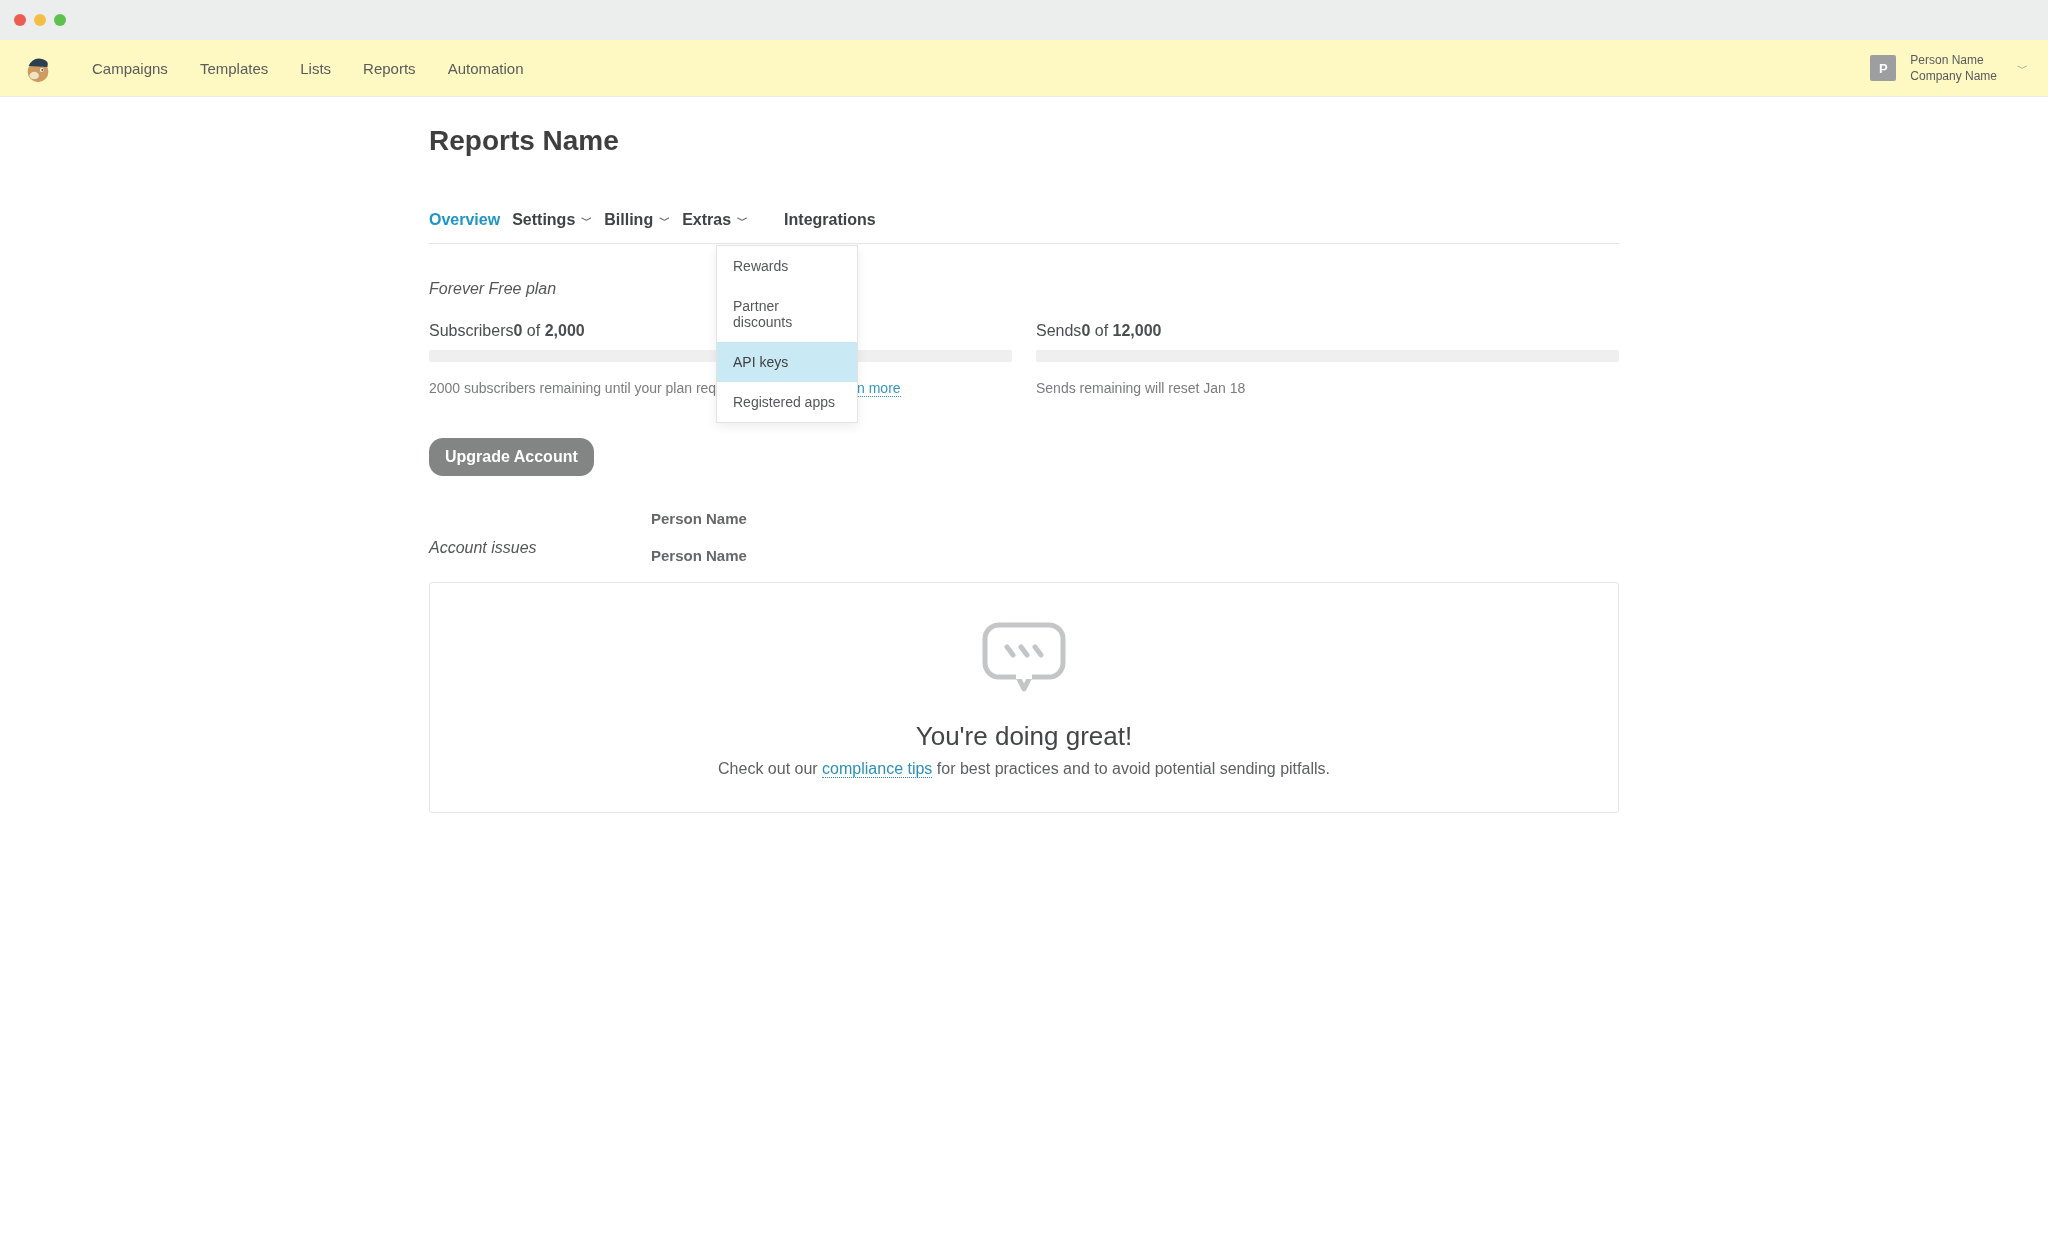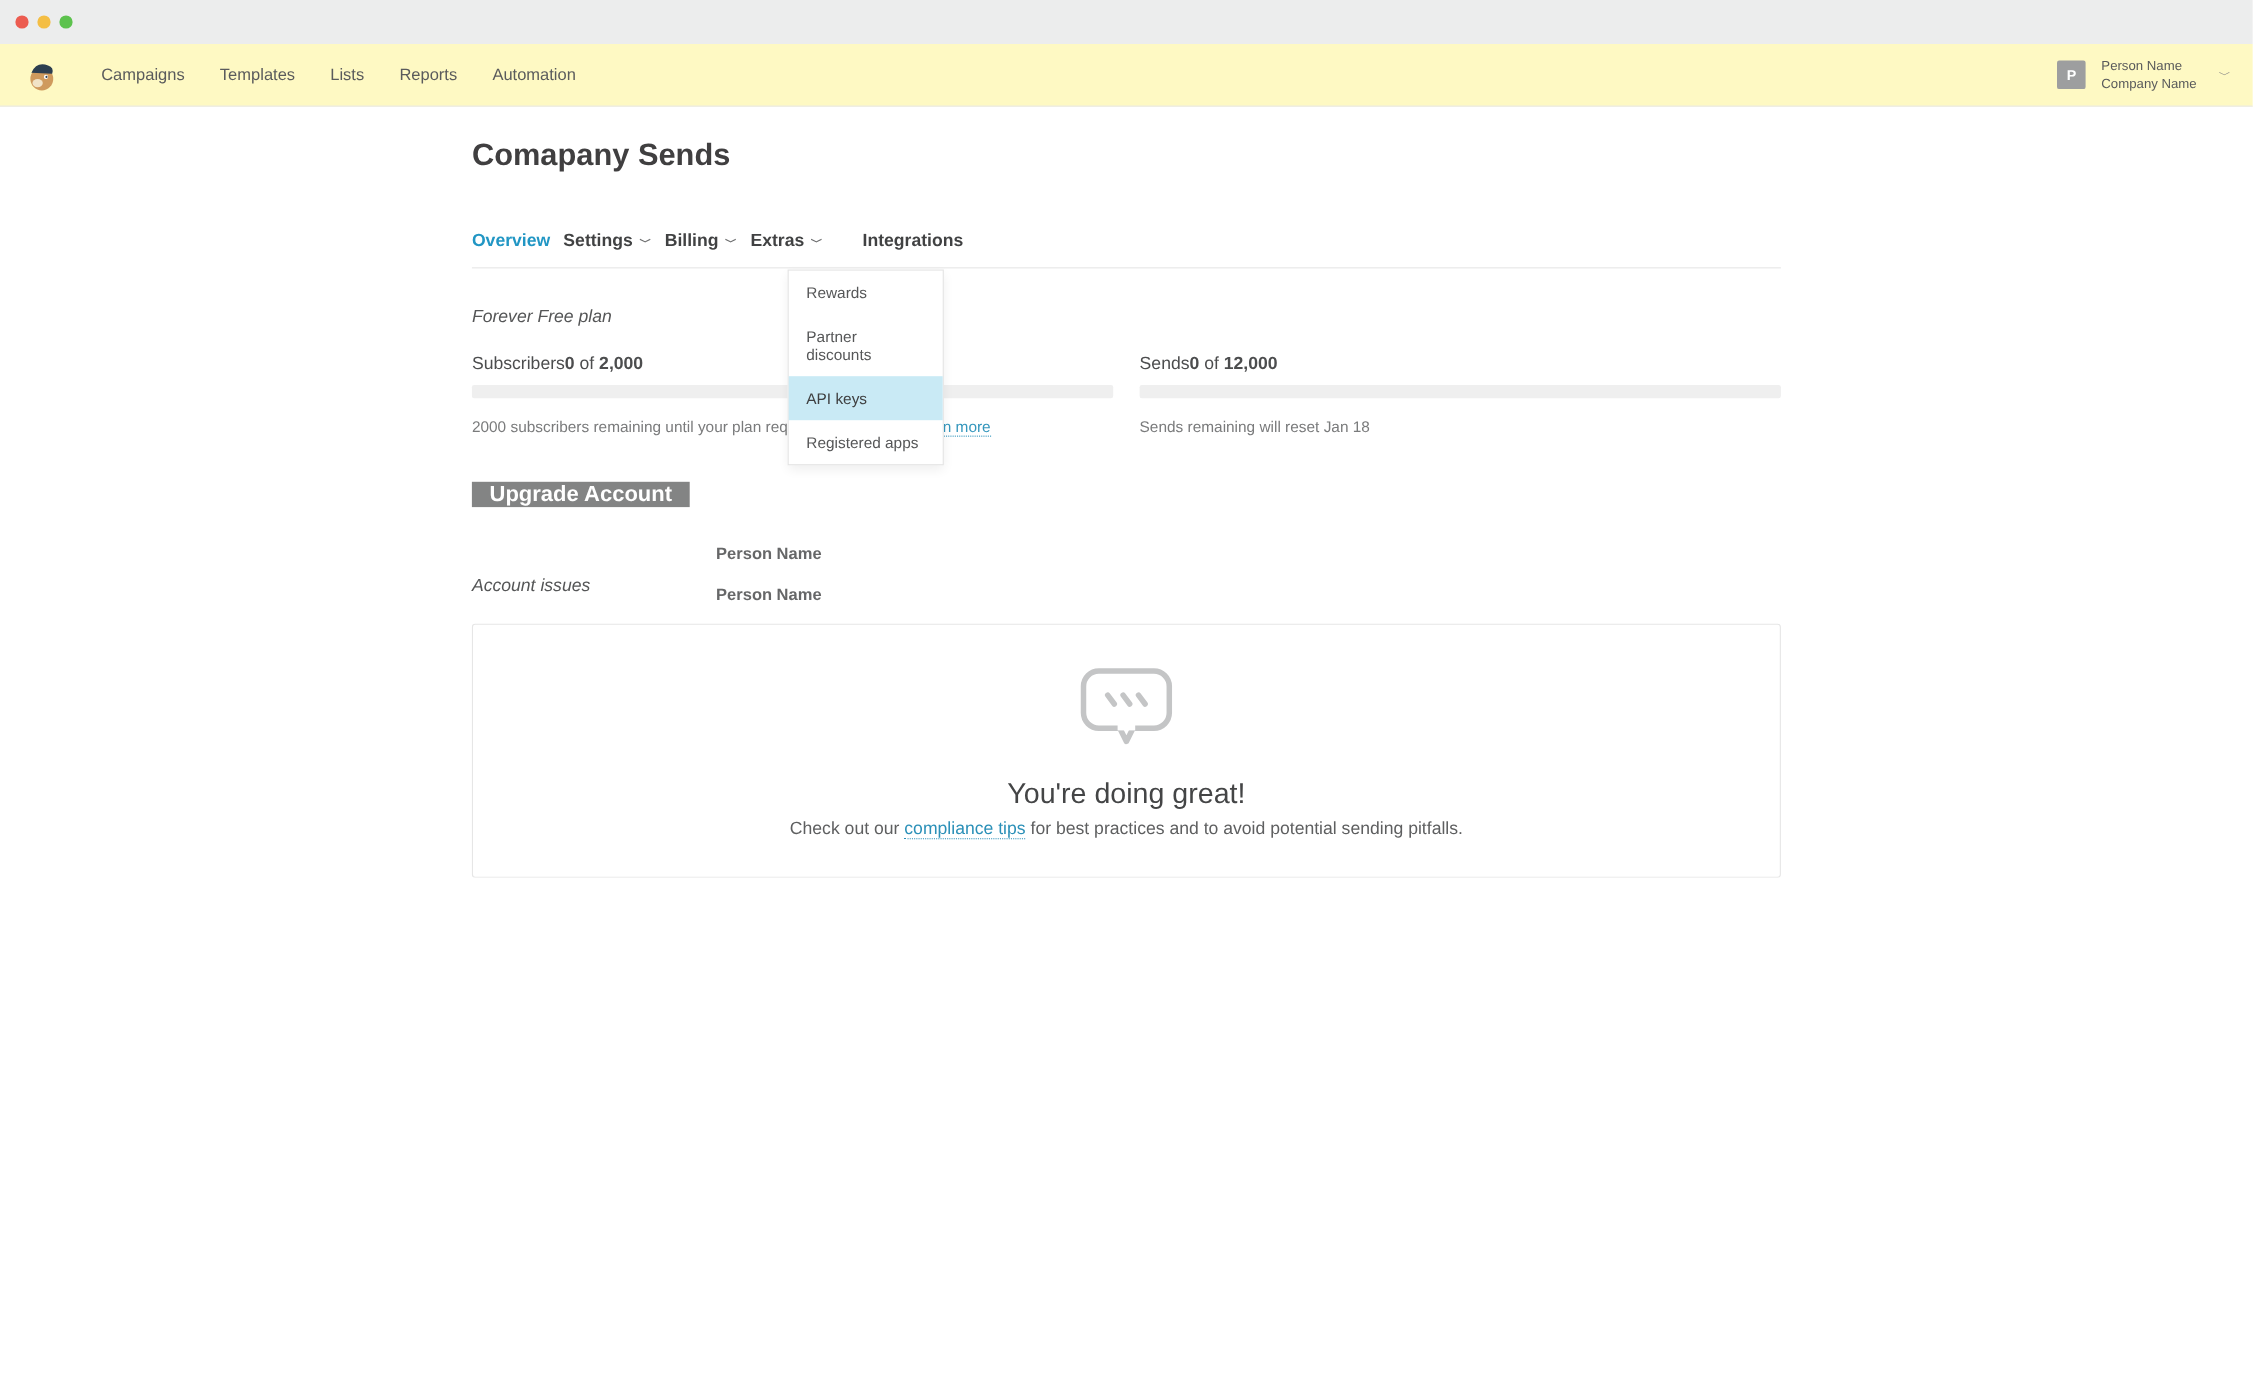--- a/index.html
+++ b/index.html
@@ -43,21 +43,21 @@
     
     .section-title { font-size: 16px; font-style: italic; color:#555657; font-weight:400; margin-top: 36px; margin-bottom: 24px; }
     .stat-row { display:flex; gap: 24px; }
     .stat-col { flex:1; }
     .stat-head { display:flex; justify-content:flex-start; font-size:16px; color:#4c4d4e; margin-bottom:10px; }
     .stat-head .right b { font-weight:700; }
     .bar { height: 12px; background: #efefef; border-radius: 2px; }
     .stat-note { font-size:14px; color:#7a7b7c; margin-top: 18px; }
     .stat-note a { color:#3597bd; border-bottom:1px dotted #3597bd; text-decoration:none; }
 
-    .upgrade-btn { display:inline-block; margin-top: 42px; background:#838484; color:#ffffff; font-weight:700; font-size:20px; padding: 0 16px; border-radius:0; cursor:pointer; }
+    .upgrade-btn { display:inline-block; margin-top: 42px; background:#838484; color:#ffffff; font-weight:700; font-size:16px; padding: 10px 16px; border-radius:14px; cursor:pointer; }
 
     
     .loose-label { font-weight:700; color:#666768; font-size:15px; margin-left: 222px; margin-top: 34px; }
 
     
     .issues-card { border:1px solid #e6e6e6; border-radius:3px; margin-top:18px; padding: 38px 36px 34px; text-align:center; }
     .speech { width: 90px; height: 78px; margin: 0 auto 22px; }
     .great { font-size: 26px; font-weight:400; color:#444546; margin-bottom: 8px; }
     .sub { font-size:16px; color:#5e5f60; }
     .sub a { color:#2b90b8; border-bottom:1px dotted #2b90b8; text-decoration:none; }
@@ -93,21 +93,21 @@
     <div class="acct-avatar">P</div>
     <div class="acct-text">
       <div>Person Name</div>
       <div>Company Name</div>
     </div>
     <span class="chev">﹀</span>
   </div>
 </div>
 
 <div class="page">
-  <h1 class="page-title">Comapany Sends</h1>
+  <h1 class="page-title">Reports Name</h1>
 
   <div class="tabs">
     <div class="tab active">
       <span>Overview</span>
     </div>
     <div class="tab">
       <span>Settings</span>
       <span class="chev-sm">﹀</span>
     </div>
     <div class="tab">

